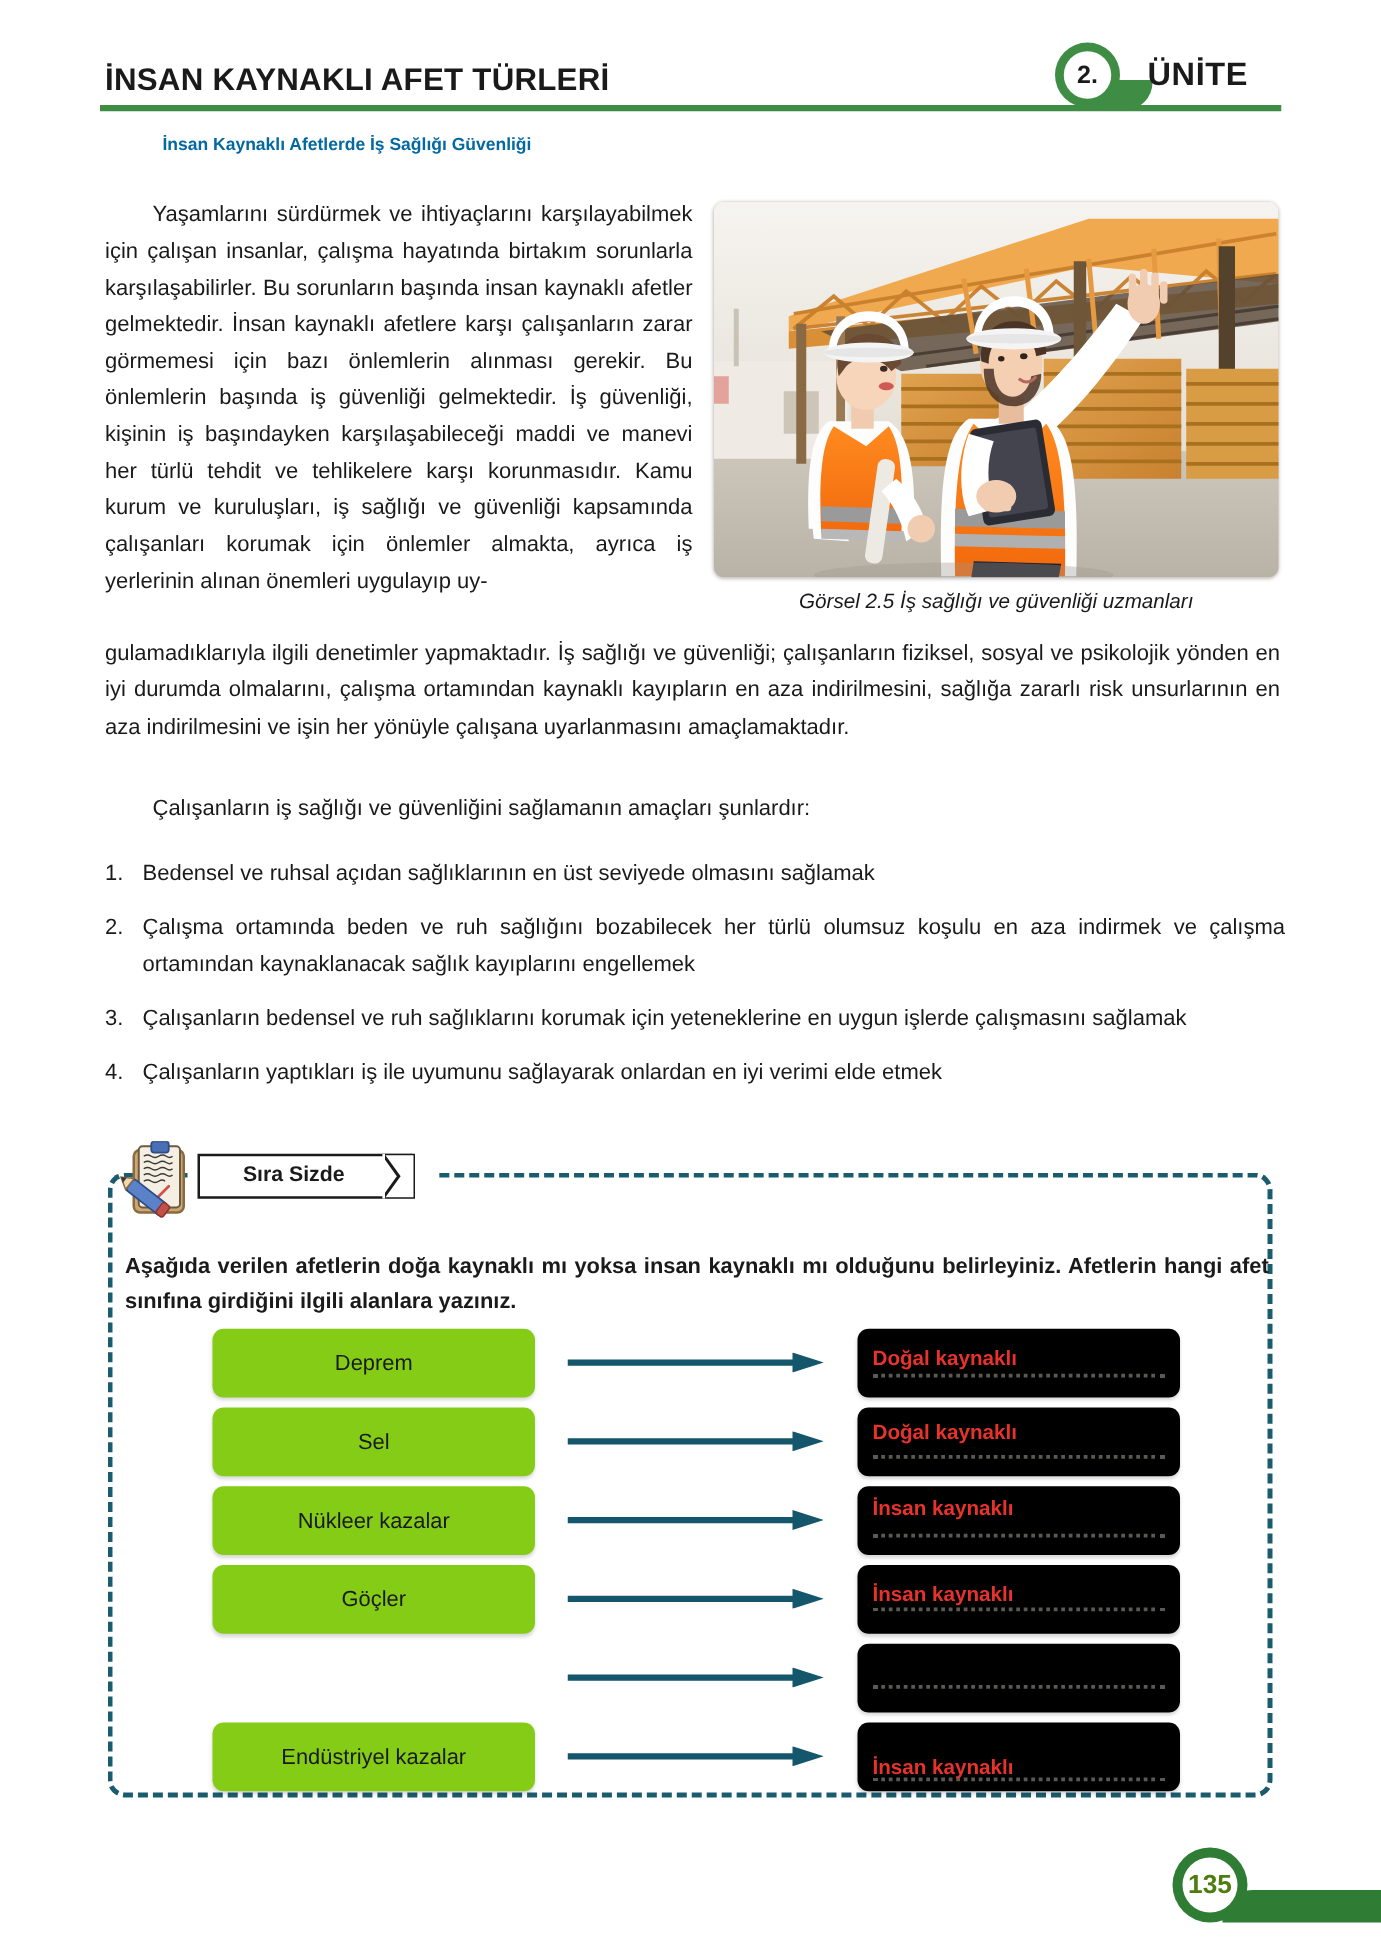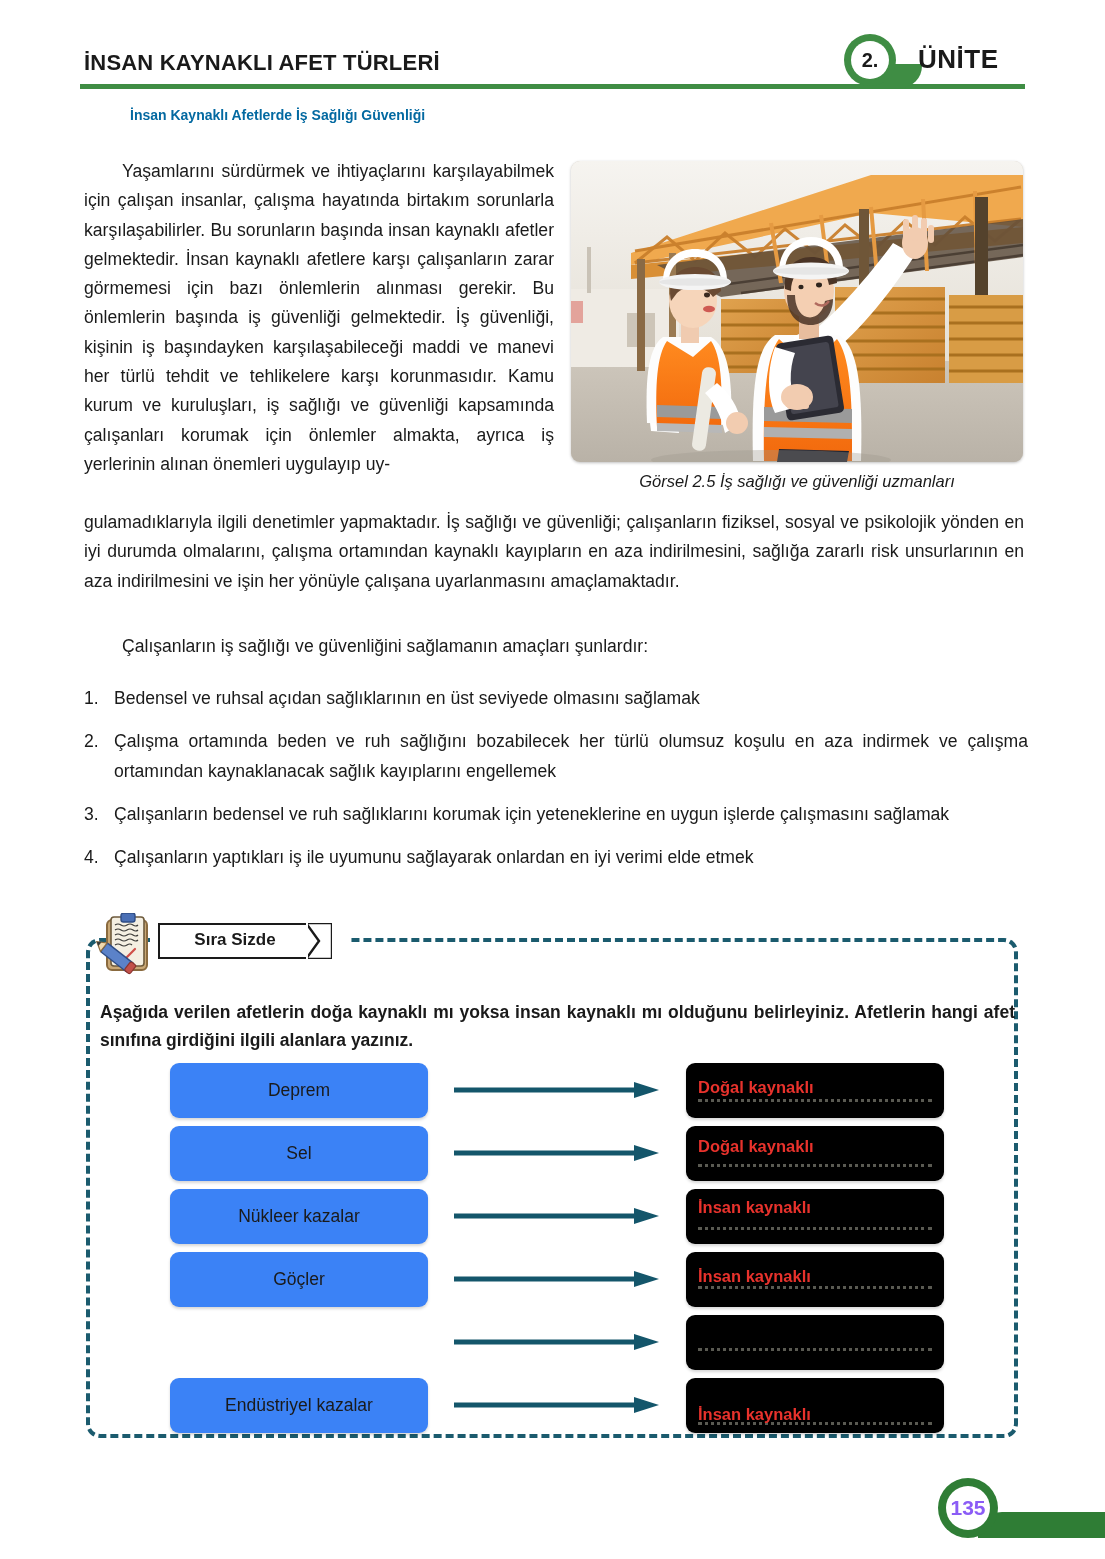--- a/index.html
+++ b/index.html
@@ -17,21 +17,21 @@
   
   .page-header {
     position: absolute;
     left: 0; top: 0;
     width: 1105px;
     height: 100px;
   }
   .header-title {
     position: absolute;
     left: 84px; top: 50px;
-    font-size: 22px;
+    font-size: 25px;
     font-weight: bold;
     letter-spacing: 0.2px;
     color: #1a1a1a;
     white-space: nowrap;
   }
   .header-rule {
     position: absolute;
     left: 80px; top: 84px;
     width: 945px; height: 5px;
     background: #3f8d44;
@@ -227,21 +227,21 @@
   }
   .match-row {
     position: relative;
     height: 63px;
     margin-bottom: 0px;
   }
   .term-box {
     position: absolute;
     left: 84px; top: 3px;
     width: 258px; height: 55px;
-    background: #3b82f6;
+    background: #84cc16;
     border-radius: 9px;
     box-shadow: 0 2px 3px rgba(0,0,0,0.16);
     display: flex; align-items: center; justify-content: center;
     font-size: 17.5px;
     color: #1a1a1a;
   }
   .arrow-wrap {
     position: absolute;
     left: 368px; top: 22px;
     width: 205px; height: 16px;
@@ -298,21 +298,21 @@
     left: 58px; top: 34px;
     width: 130px; height: 26px;
     background: #2f7d35;
     border-top-left-radius: 24px;
   }
   .pg-num {
     position: absolute;
     left: 18px; top: 0px;
     width: 60px; height: 60px;
     display: flex; align-items: center; justify-content: center;
-    font-size: 21px; font-weight: bold; color: #8b5cf6;
+    font-size: 21px; font-weight: bold; color: #4d7c0f;
     z-index: 4;
   }
 </style>
 </head>
 <body>
 
 <div class="page-header">
   <div class="header-title">İNSAN KAYNAKLI AFET TÜRLERİ</div>
   <div class="header-rule"></div>
   <div class="unit-badge-wrap">

